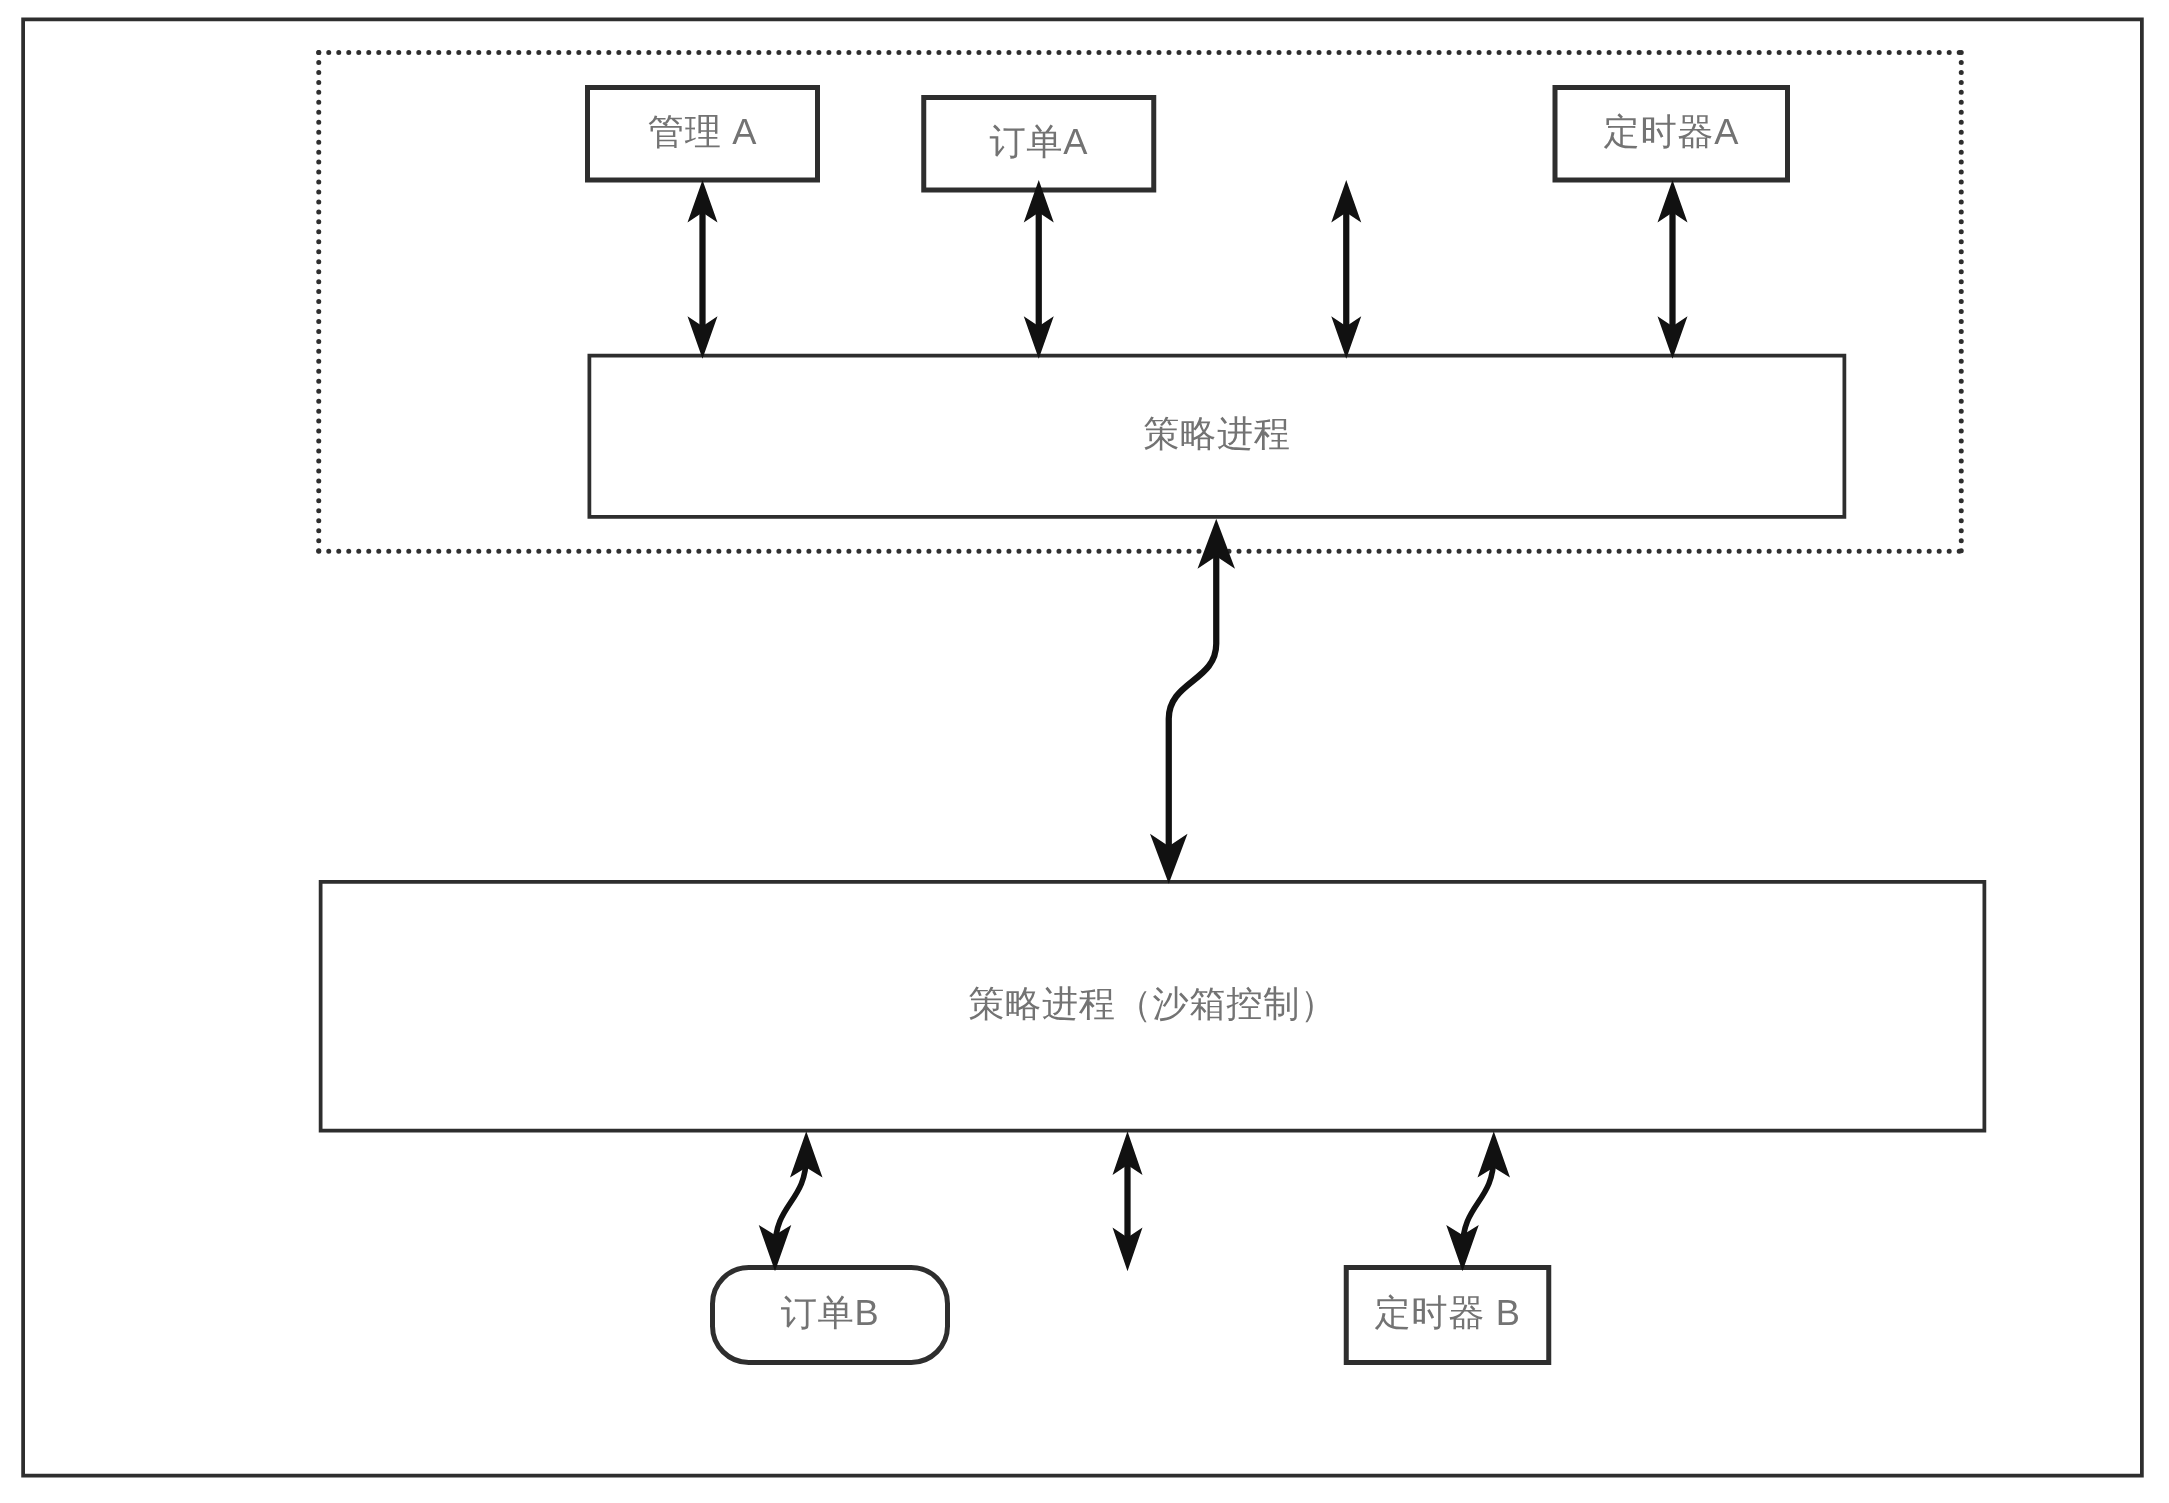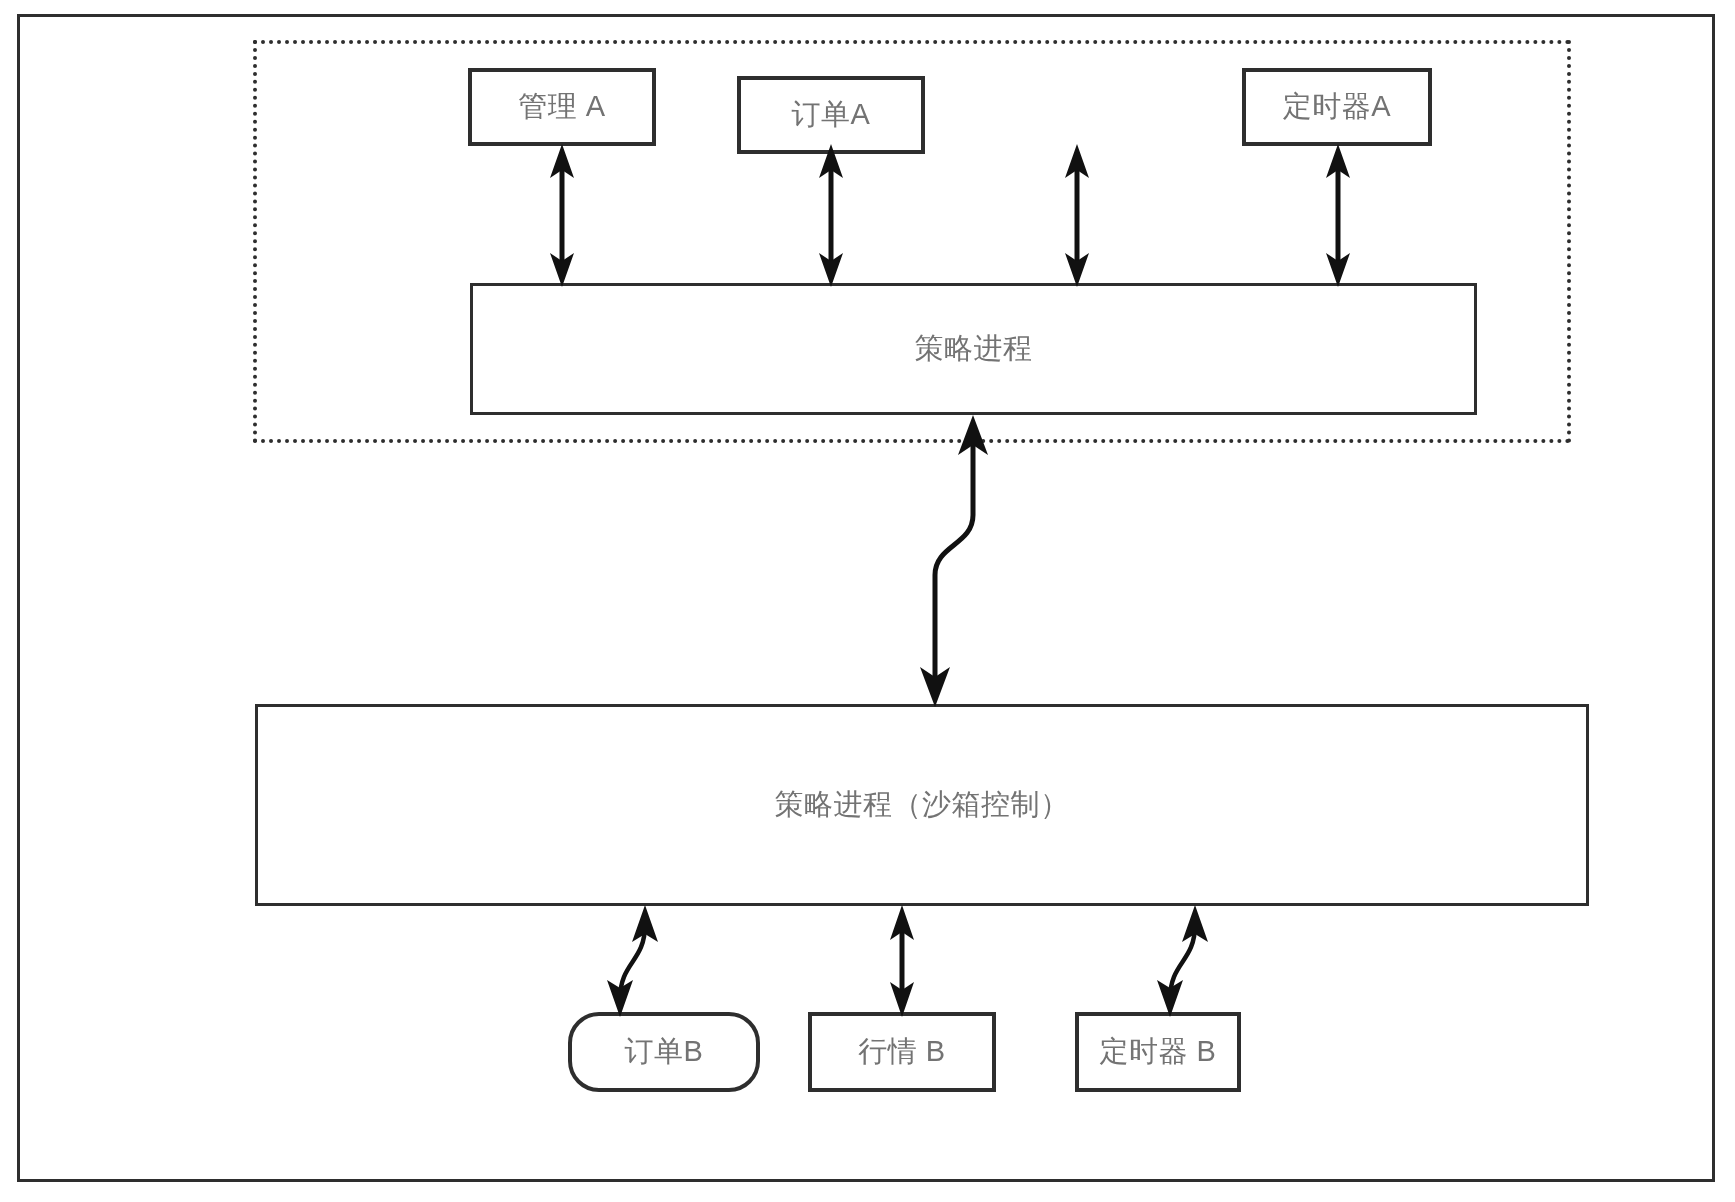--- a/index.html
+++ b/index.html
@@ -115,21 +115,20 @@
 
 
   <div class="node small box-timer-a">定时器A</div>
 
   <div class="node wide box-agent">策略进程</div>
 
   <div class="node wide box-strategy">策略进程（沙箱控制）</div>
 
   <div class="node small box-order-b">订单B</div>
 
-  <div class="node small box-quote-b">行情 B</div>
 
   <div class="node small box-timer-b">定时器 B</div>
 
   <svg class="connectors" viewBox="0 0 1735 1202" width="1735" height="1202">
 
     <g>
       <line class="conn-line" x1="562" y1="160" x2="562" y2="270"></line>
       <polygon class="arrow-head" points="562,144 550,178 562,170 574,178"></polygon>
       <polygon class="arrow-head" points="562,287 550,253 562,261 574,253"></polygon>
     </g>

